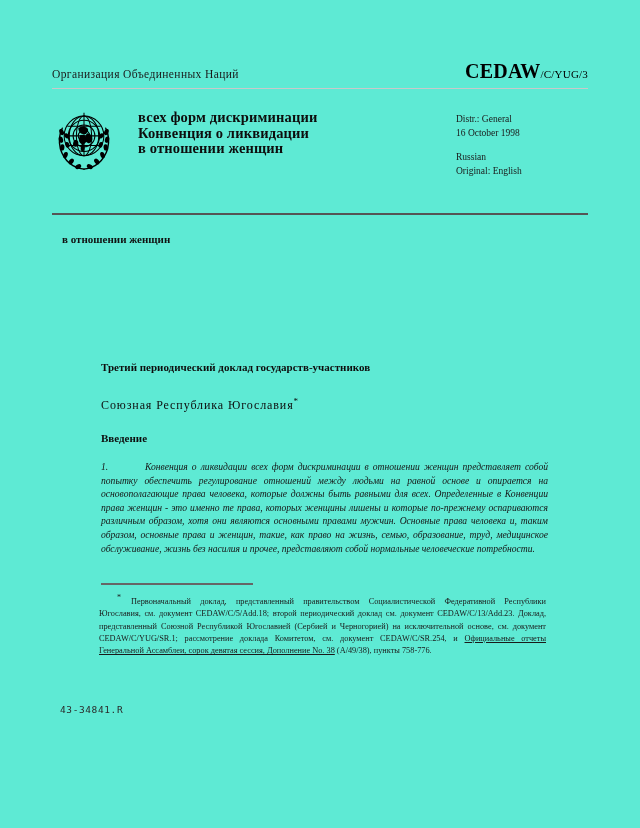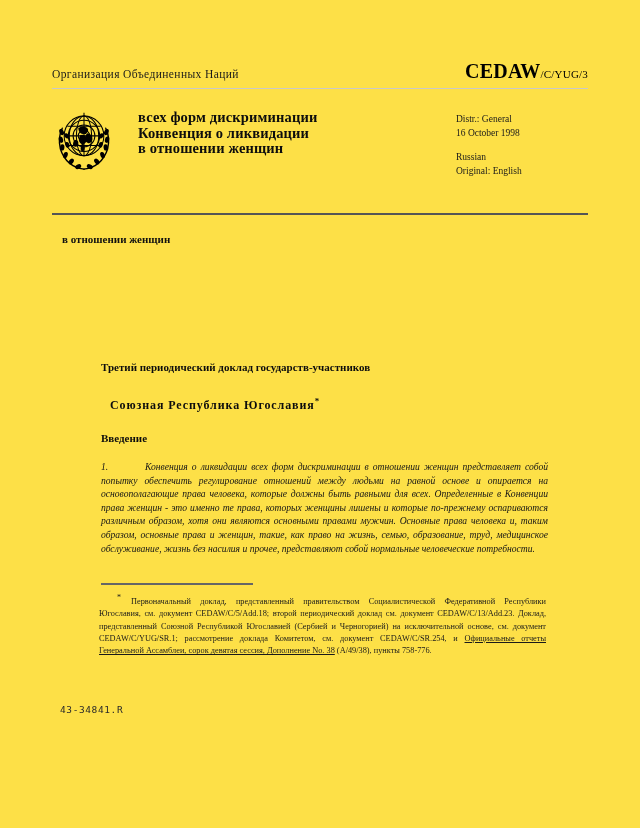--- a/index.html
+++ b/index.html
@@ -11,21 +11,21 @@
     height: 828px;
     background: #ffffff;
     font-family: "Liberation Serif", "DejaVu Serif", serif;
     color: #111111;
     position: relative;
     overflow: hidden;
   }
   .page {
     position: absolute;
     inset: 0;
-    background: #fde047;
+    background: #5eead4;
   }
 
   
   .top-header {
     position: absolute;
     left: 52px;
     top: 60px;
     width: 536px;
     display: flex;
     align-items: baseline;
@@ -137,25 +137,25 @@
     position: absolute;
     left: 101px;
     top: 361px;
     width: 448px;
     font-size: 11px;
     font-weight: 700;
     color: #0d0d0d;
   }
   .heading-sub2 {
     position: absolute;
-    left: 110px;
+    left: 101px;
     top: 396px;
     width: 448px;
     font-size: 12px;
-    font-weight: 700;
+    font-weight: 400;
     letter-spacing: 0.9px;
     color: #0d0d0d;
   }
   .heading-sub2 .star {
     font-size: 9px;
     vertical-align: super;
     letter-spacing: 0;
   }
   .heading-sub3 {
     position: absolute;

